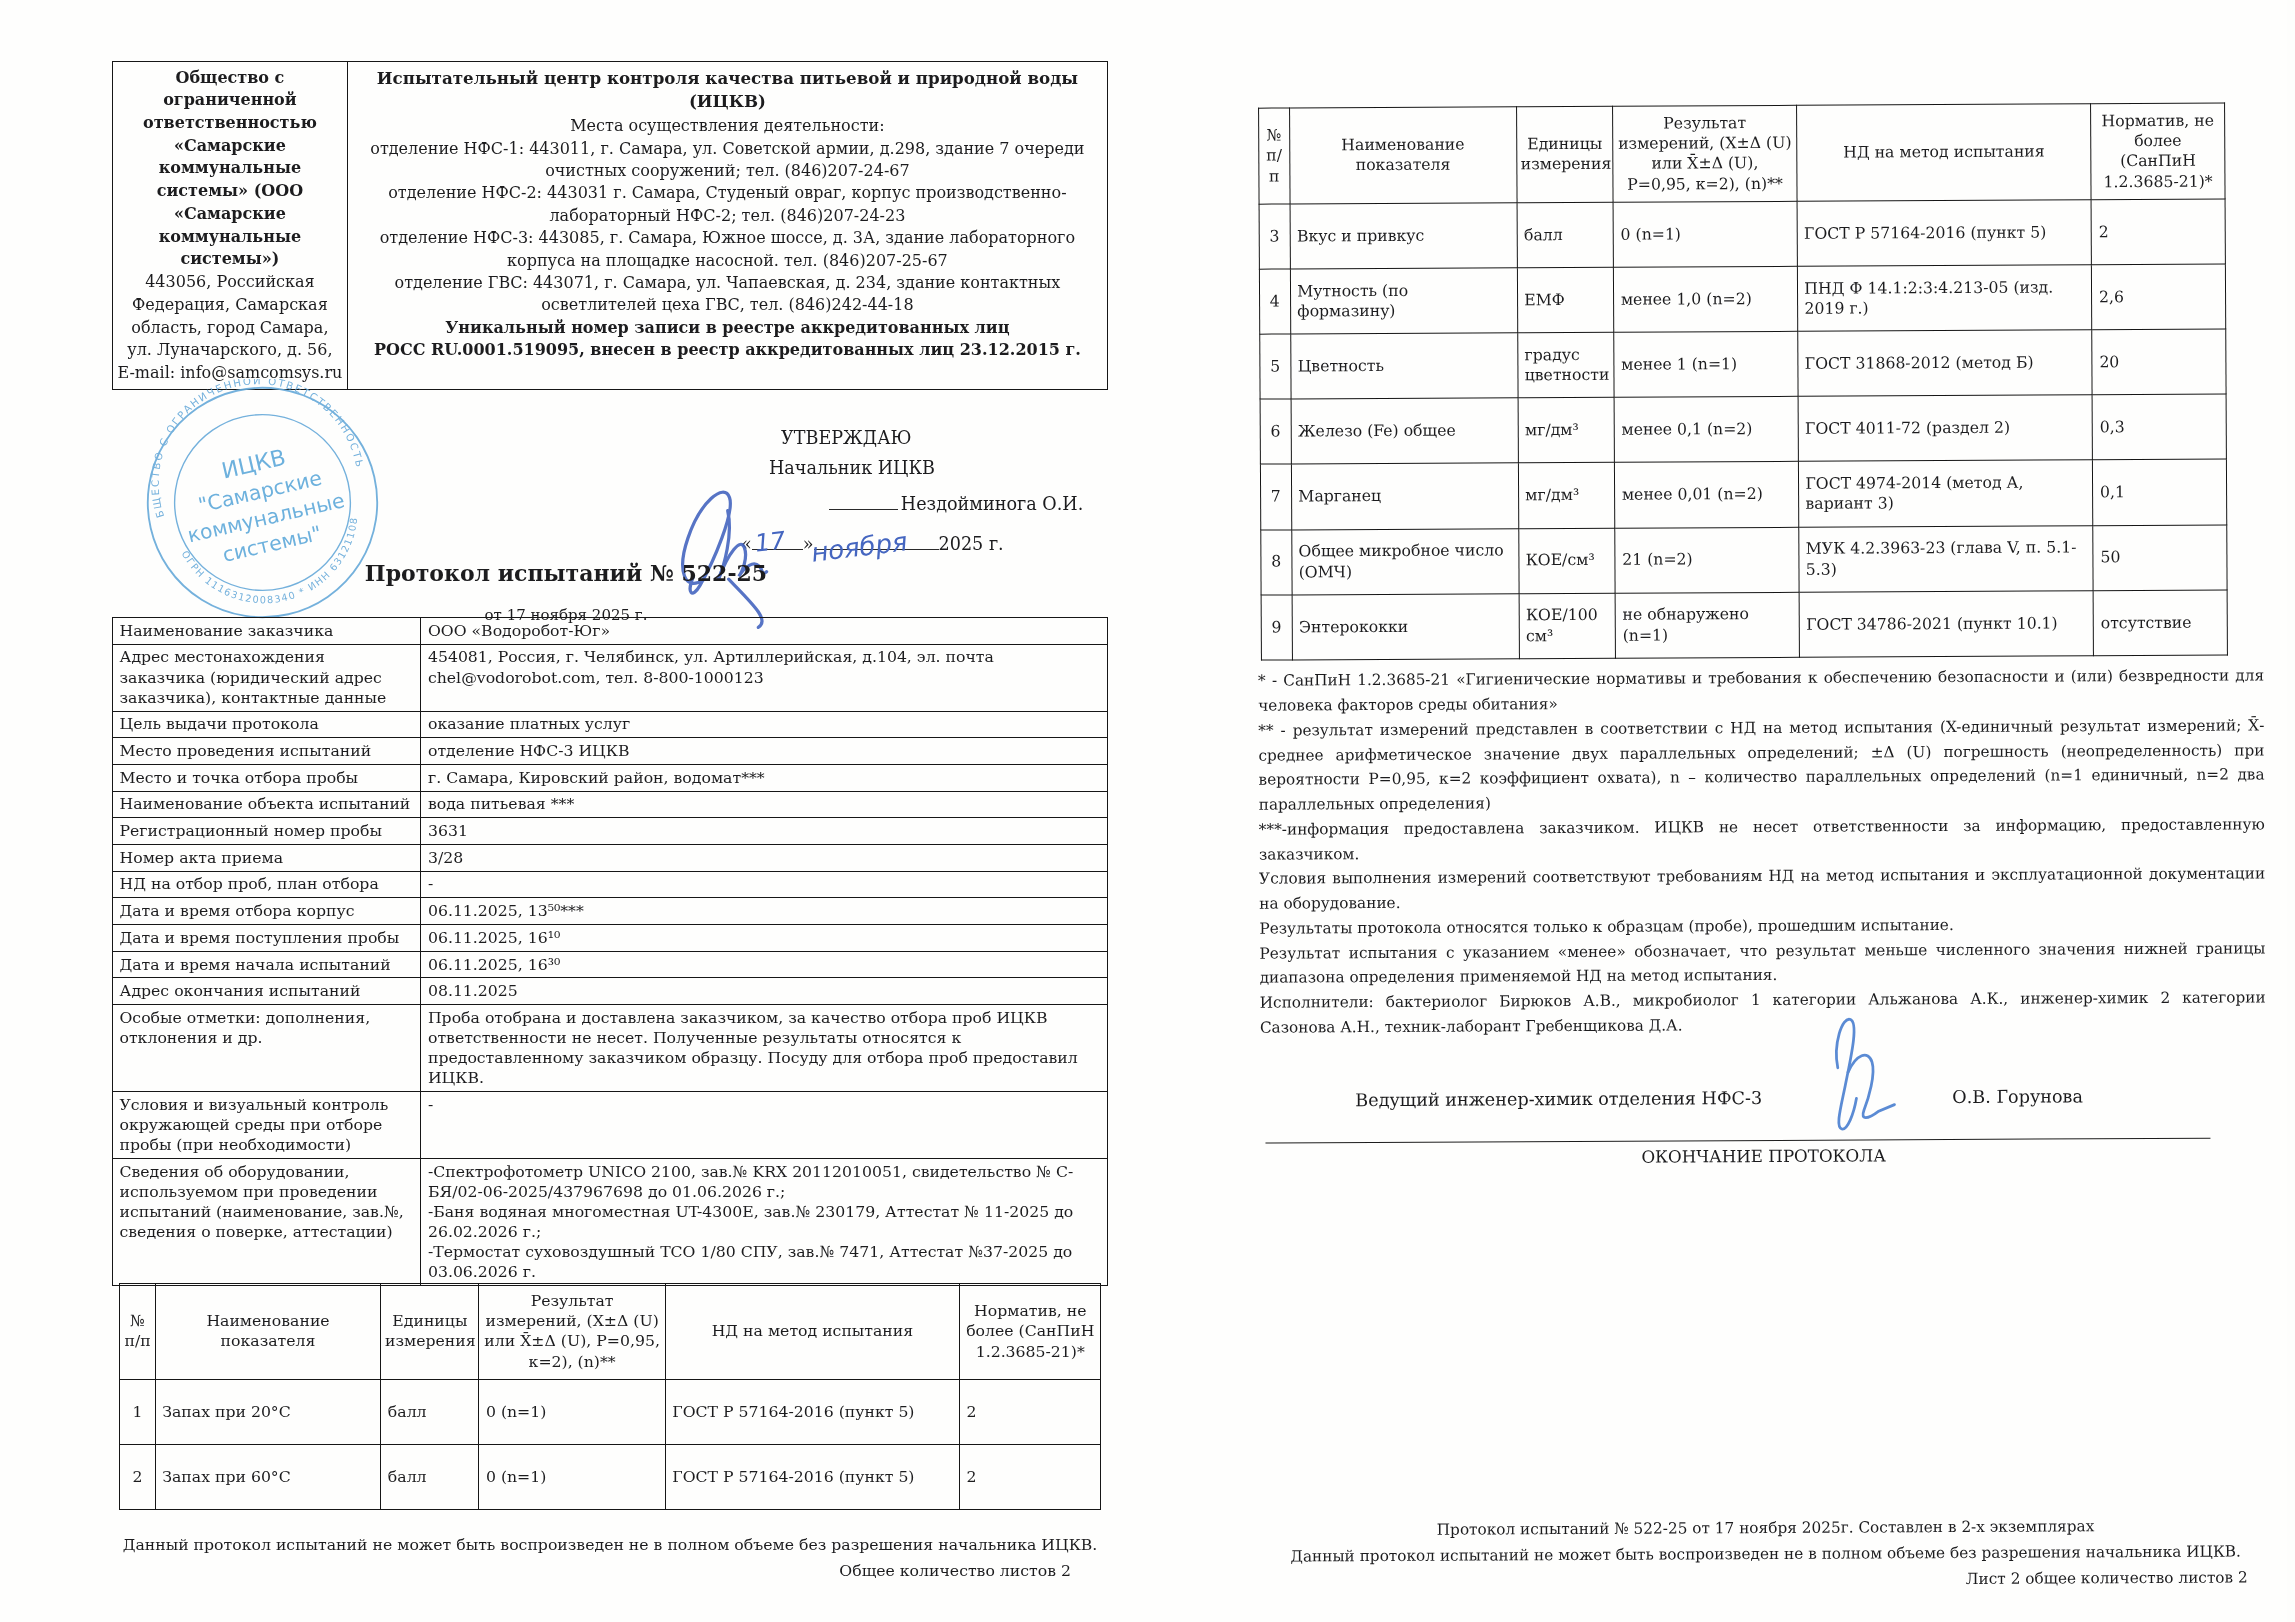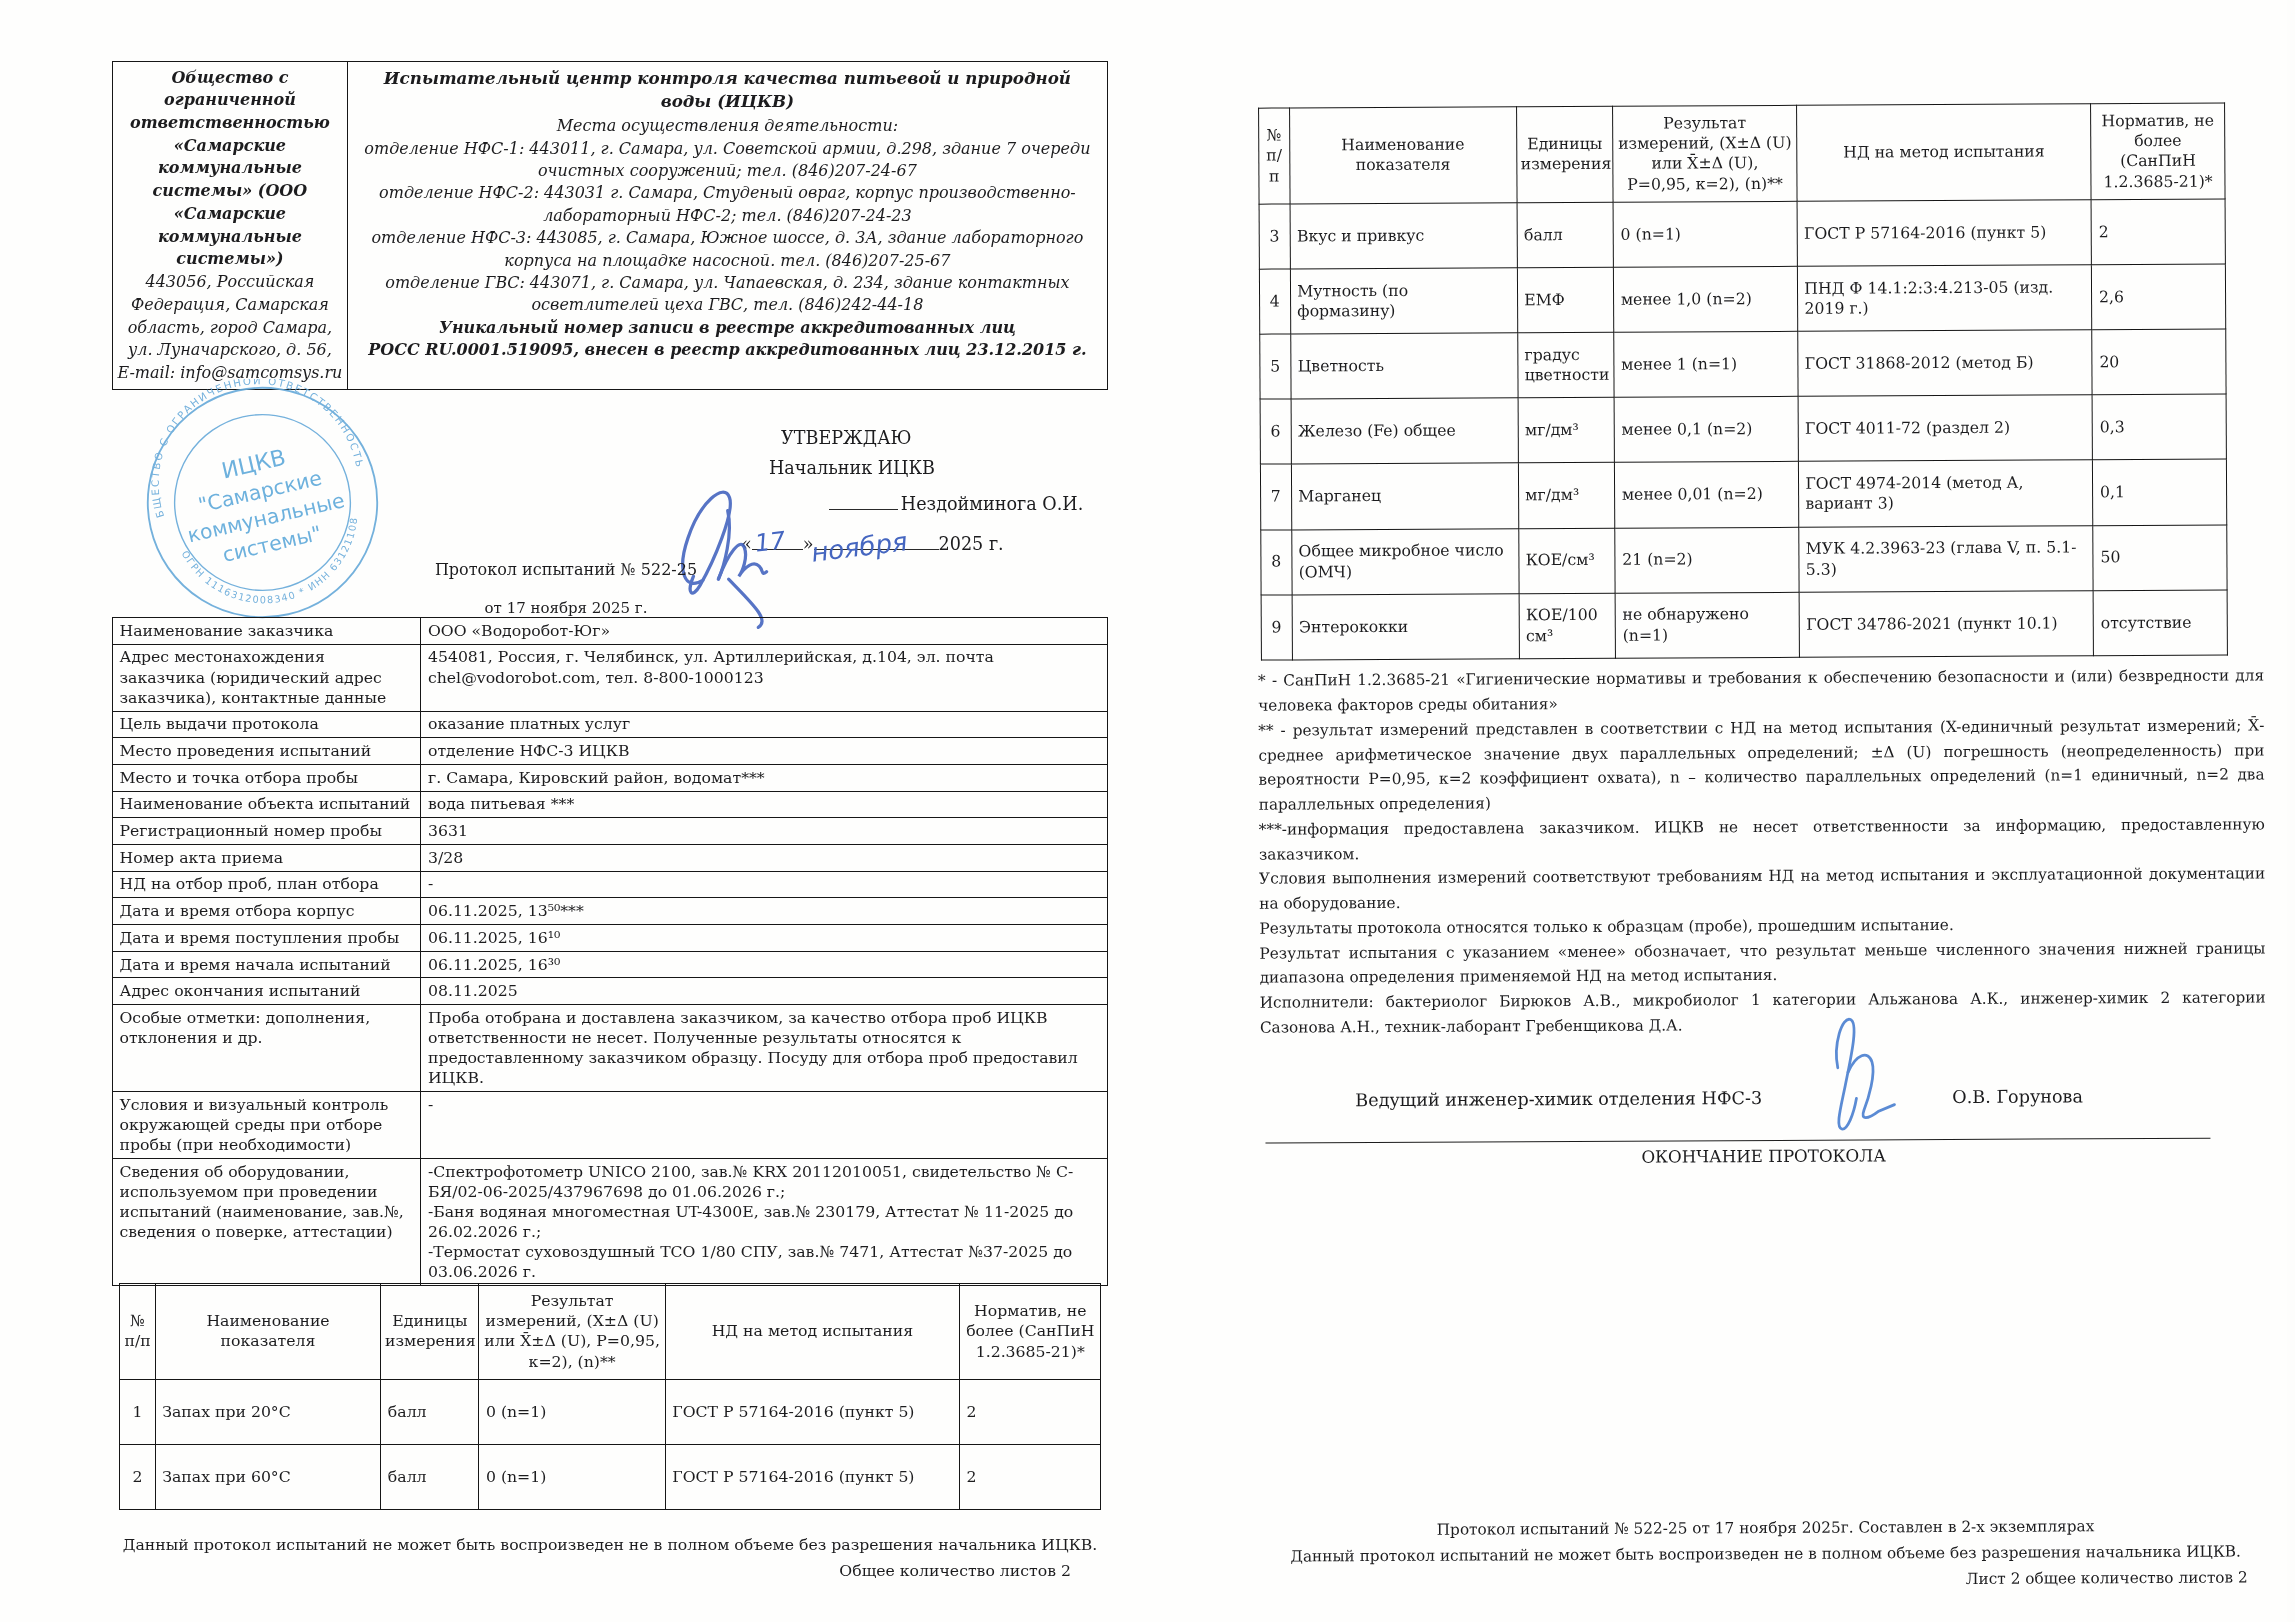--- a/index.html
+++ b/index.html
@@ -3,21 +3,21 @@
 <meta charset="utf-8">
 <style>
   html,body{margin:0;padding:0;background:#e9e9e9;}
   .canvas{position:relative;width:2295px;height:1623px;background:#fefefdf5;overflow:hidden;
           font-family:"DejaVu Serif","Liberation Serif",serif;color:#1c1c1e;}
   .page{position:absolute;}
   .page1{left:112px;top:61px;width:996px;height:1547px;}
   .page2{left:1259px;top:105px;width:1006px;height:1508px;transform:rotate(-0.3deg);}
 
   
-  .header-table{width:100%;border-collapse:collapse;font-style:italic;}
+  .header-table{width:100%;border-collapse:collapse;}
   .header-table td{border:1.9px solid #161616;vertical-align:top;}
   .org-cell{width:23.6%;text-align:center;font-size:16px;line-height:1.42;padding:4.6px 3.7px;}
   .org-name{font-weight:bold;}
   .center-cell{padding:4.6px 11px;text-align:center;font-size:16px;line-height:1.40;}
   .cc-title{font-weight:bold;font-size:16.7px;margin-bottom:1.9px;}
   .cc-bold{font-weight:bold;}
 
   
   .stamp{position:absolute;left:27px;top:318px;width:247px;height:247px;opacity:.9;}
 
@@ -31,21 +31,21 @@
   .hand-wrap{position:relative;display:inline-block;border-bottom:1.9px solid #2a2a2a;height:20.4px;vertical-align:baseline;}
   .hw-day{width:51px;}
   .hw-month{width:125px;}
   .hand{position:absolute;left:3.7px;bottom:-9.3px;font-family:"DejaVu Sans",sans-serif;font-style:italic;
         color:#4566c0;font-size:24px;transform:rotate(-7deg);white-space:nowrap;}
   .hand.month{font-size:26px;bottom:-15.7px;left:-2.8px;}
   .approve-sig{position:absolute;left:-31px;top:28px;}
 
   
   .doc-title{position:absolute;top:499px;width:100%;text-align:center;transform:translateX(-44px);}
-  .dt1{font-weight:normal;font-size:16px;}
+  .dt1{font-weight:bold;font-size:22px;}
   .dt2{font-size:15px;margin-top:20px;}
 
   
   .details-table{position:absolute;top:556px;width:100%;border-collapse:collapse;font-size:15.7px;line-height:1.28;table-layout:fixed;}
   .details-table td{border:1.9px solid #161616;padding:2.8px 6.5px;vertical-align:top;}
   .details-table td:last-child{white-space:pre-line;}
 
   
   .results-table{border-collapse:collapse;font-size:15.7px;line-height:1.3;table-layout:fixed;}
   .results-table th{border:1.9px solid #161616;font-weight:normal;text-align:center;vertical-align:middle;padding:6.5px 3.7px;}

